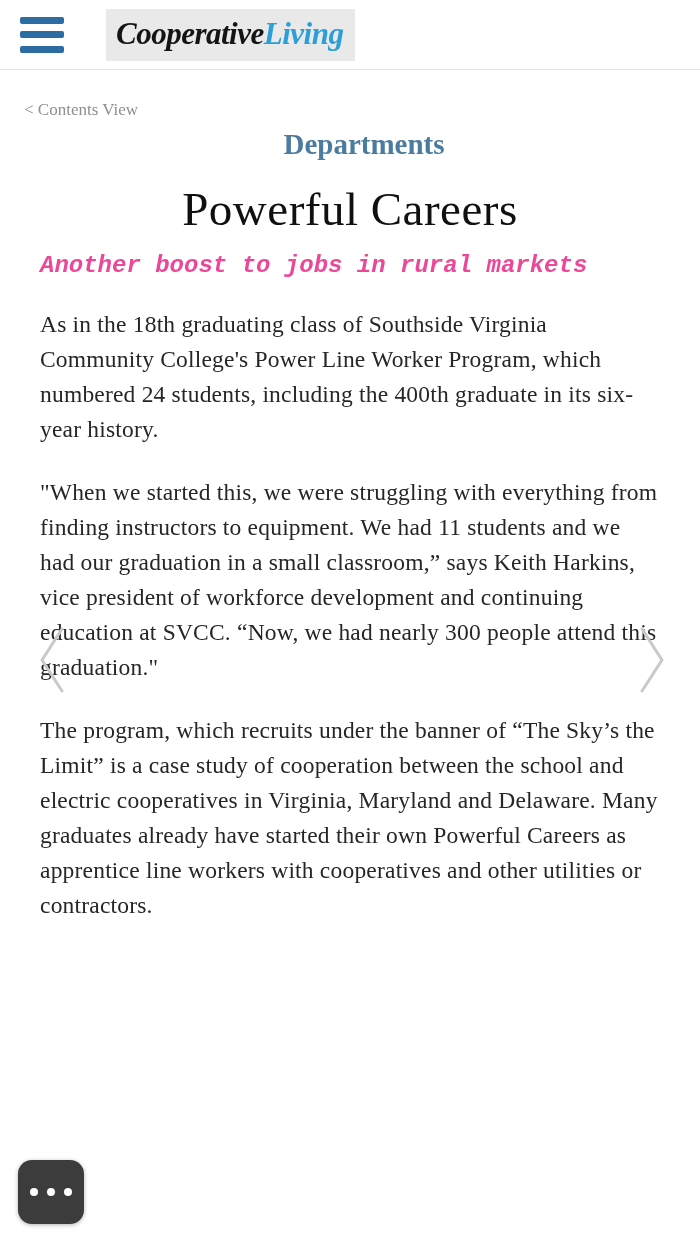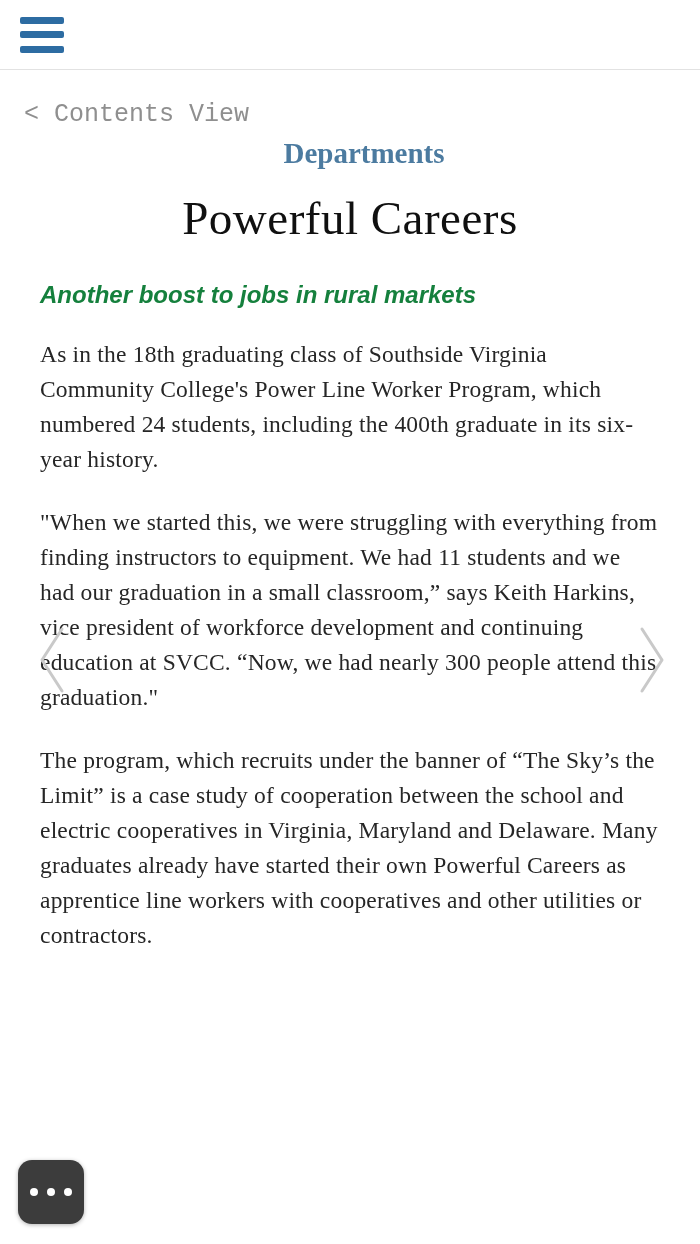--- a/index.html
+++ b/index.html
@@ -38,22 +38,22 @@
     font-size: 31px;
     letter-spacing: -0.5px;
     white-space: nowrap;
   }
   .logo-part1 { color: #141414; }
   .logo-part2 { color: #2d9fd8; }
 
   
   .back-link {
     margin: 30px 0 0 24px;
-    font-family: Liberation Mono, monospace;
-    font-size: 25px;
+    font-family: Liberation Serif, serif;
+    font-size: 17px;
     color: #8f8f8f;
     cursor: pointer;
     display: inline-block;
   }
 
   
   .article { width: 700px; }
   .section-label {
     text-align: center;
     font-family: "Liberation Serif", serif;
@@ -81,26 +81,26 @@
     letter-spacing: 0.5px;
   }
   .subhead-bold {
     font-family: "Liberation Sans", sans-serif;
     font-weight: bold;
     font-size: 25px;
     color: #0e0e0e;
     margin: 40px 40px 0 40px;
   }
   .subhead-italic {
-    font-family: Liberation Sans, sans-serif;
+    font-family: Liberation Mono, monospace;
     font-weight: bold;
     font-style: italic;
     font-size: 24px;
-    color: #15803d;
-    margin: 36px 40px 0 40px;
+    color: #ec4899;
+    margin: 16px 40px 0 40px;
   }
   .body-copy { margin: 10px 40px 0 40px; }
   .body-copy p {
     font-family: "Liberation Serif", serif;
     font-size: 23.5px;
     line-height: 35px;
     color: #262626;
     margin-top: 28px;
     letter-spacing: 0.2px;
   }
@@ -138,20 +138,25 @@
 <body>
 
 
 
 <div class="header">
   <div class="hamburger">
     <div class="bar"></div>
     <div class="bar"></div>
     <div class="bar"></div>
   </div>
+  <div class="logo-box">
+    <span class="logo-text">
+      <span class="logo-part1">Cooperative</span><span class="logo-part2">Living</span>
+    </span>
+  </div>
 </div>
 
 <a class="back-link">&lt; Contents View</a>
 
 <div class="article">
   <div class="section-label">Departments</div>
   <h1 class="article-title">Powerful Careers</h1>
   <div class="subhead-italic">Another boost to jobs in rural markets</div>
   <div class="body-copy">
     <p>As in the 18th graduating class of Southside Virginia Community College's Power Line Worker Program, which numbered 24 students, including the 400th graduate in its six-year history.</p>

